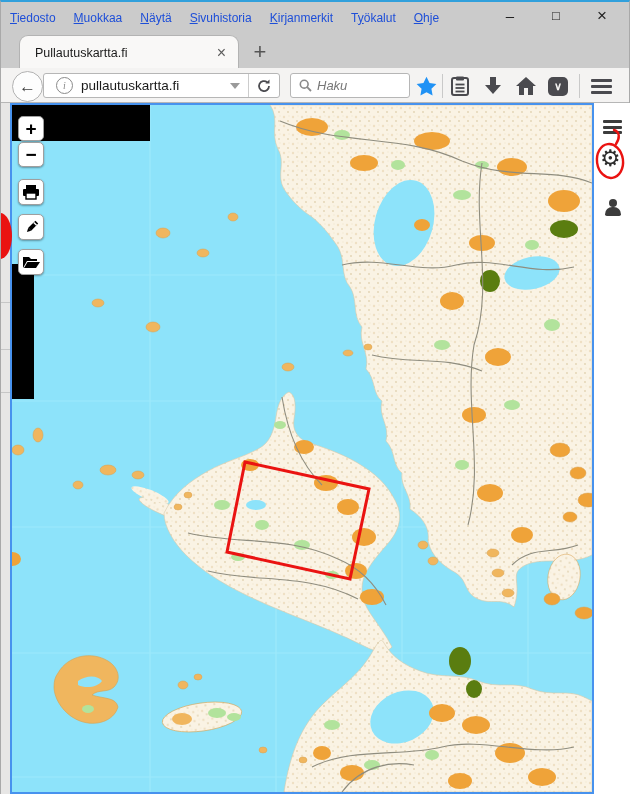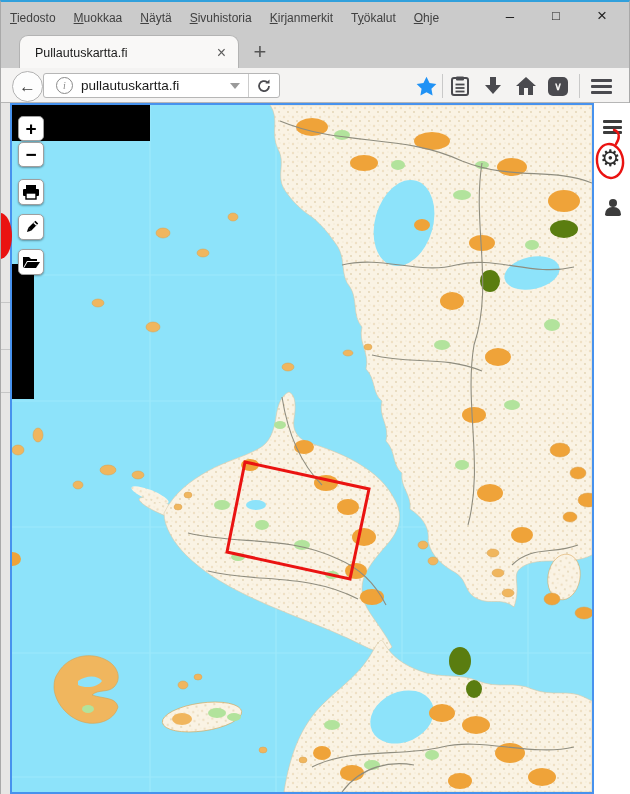--- a/index.html
+++ b/index.html
@@ -1,20 +1,20 @@
 <!DOCTYPE html>
 <html><head>
 <meta charset="utf-8">
 <style>
   html,body{margin:0;padding:0;}
   body{width:630px;height:794px;overflow:hidden;font-family:"Liberation Sans",sans-serif;background:#cfcfcf;position:relative;}
   .window{position:absolute;inset:0;border-top:2px solid #31a0dc;border-left:1px solid #a9a9a9;border-right:1px solid #a9a9a9;box-sizing:border-box;background:#cbcbcb;}
   
   .menubar{position:absolute;left:0;top:2px;width:100%;height:27px;background:#cbcbcb;display:flex;align-items:center;}
-  .menu-item{font-size:12px;color:#404040;padding:0 9px;cursor:default;}
+  .menu-item{font-size:12px;color:#1d4ed8;padding:0 9px;cursor:default;}
   .menu-item u{text-decoration:underline;}
   .win-controls{position:absolute;right:4px;top:0;height:27px;display:flex;}
   .win-btn{width:46px;height:27px;display:flex;align-items:center;justify-content:center;font-size:15px;color:#222;}
   
   .tabbar{position:absolute;left:0;top:29px;width:100%;height:37px;background:#cbcbcb;}
   .tab{position:absolute;left:18px;top:4px;width:220px;height:34px;background:#f9f8f7;border:1px solid #b3b3b3;border-bottom:none;border-radius:9px 9px 0 0;box-sizing:border-box;display:flex;align-items:center;}
   .tab-title{font-size:12.5px;color:#1a1a1a;padding-left:15px;flex:1;white-space:nowrap;overflow:hidden;}
   .tab-close{font-size:16px;color:#5c5c5c;padding:0 12px;}
   .newtab{position:absolute;left:246px;top:9px;font-size:22px;color:#555;width:26px;text-align:center;line-height:24px;}
   
@@ -88,20 +88,27 @@
       <span class="info-icon">i</span>
       <input class="url-text" value="pullautuskartta.fi" style="">
       <span class="url-drop"></span>
       <span class="url-sep"></span>
       <span class="reload">
         <svg width="14" height="14" viewBox="0 0 14 14">
             <path d="M12 7a5 5 0 1 1-1.8-3.8" fill="none" stroke="#4a4a4f" stroke-width="1.8"></path>
             <path d="M12.5 0.5 L12.5 4.6 L8.4 4.6 Z" fill="#4a4a4f"></path>
           </svg>
       </span>
+    </div>
+    <div class="searchbar">
+      <svg width="13" height="13" viewBox="0 0 13 13" style="margin-left:8px;">
+          <circle cx="5.2" cy="5.2" r="3.9" fill="none" stroke="#8a8a8a" stroke-width="1.6"></circle>
+          <line x1="8.2" y1="8.2" x2="12" y2="12" stroke="#8a8a8a" stroke-width="1.8"></line>
+        </svg>
+      <input placeholder="Haku" style="">
     </div>
     <div class="nav-ico" style="left:414px;">
       <svg width="21" height="21" viewBox="0 0 20 20">
           <path d="M10 0.8 L12.9 6.7 19.4 7.6 14.7 12.1 15.8 18.6 10 15.5 4.2 18.6 5.3 12.1 0.6 7.6 7.1 6.7 Z" fill="#2092f5"></path>
         </svg>
     </div>
     <div class="toolbar-sep" style="left:441px;"></div>
     <div class="nav-ico" style="left:448px;">
       <svg width="18" height="20" viewBox="0 0 18 20">
           <rect x="1" y="2" width="16" height="17" rx="2" fill="none" stroke="#4a4a4f" stroke-width="2"></rect>

